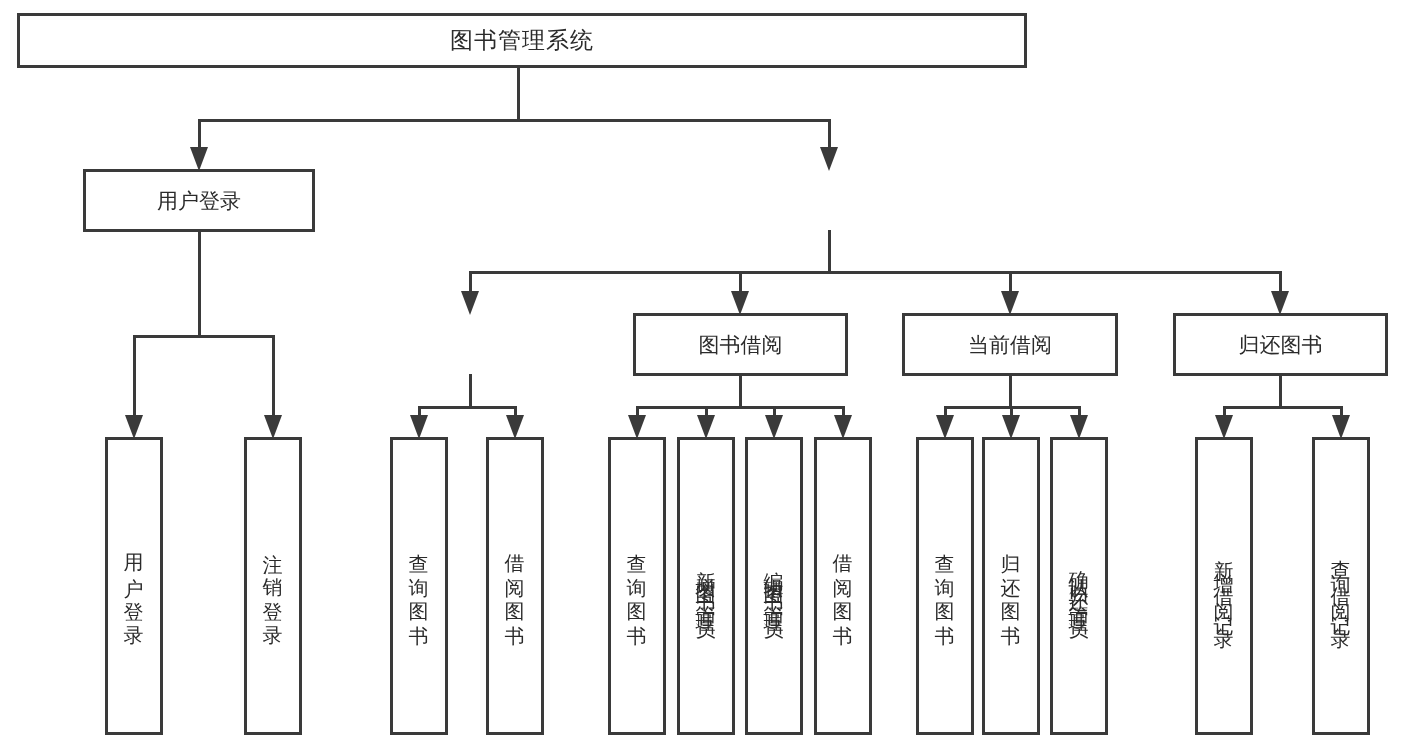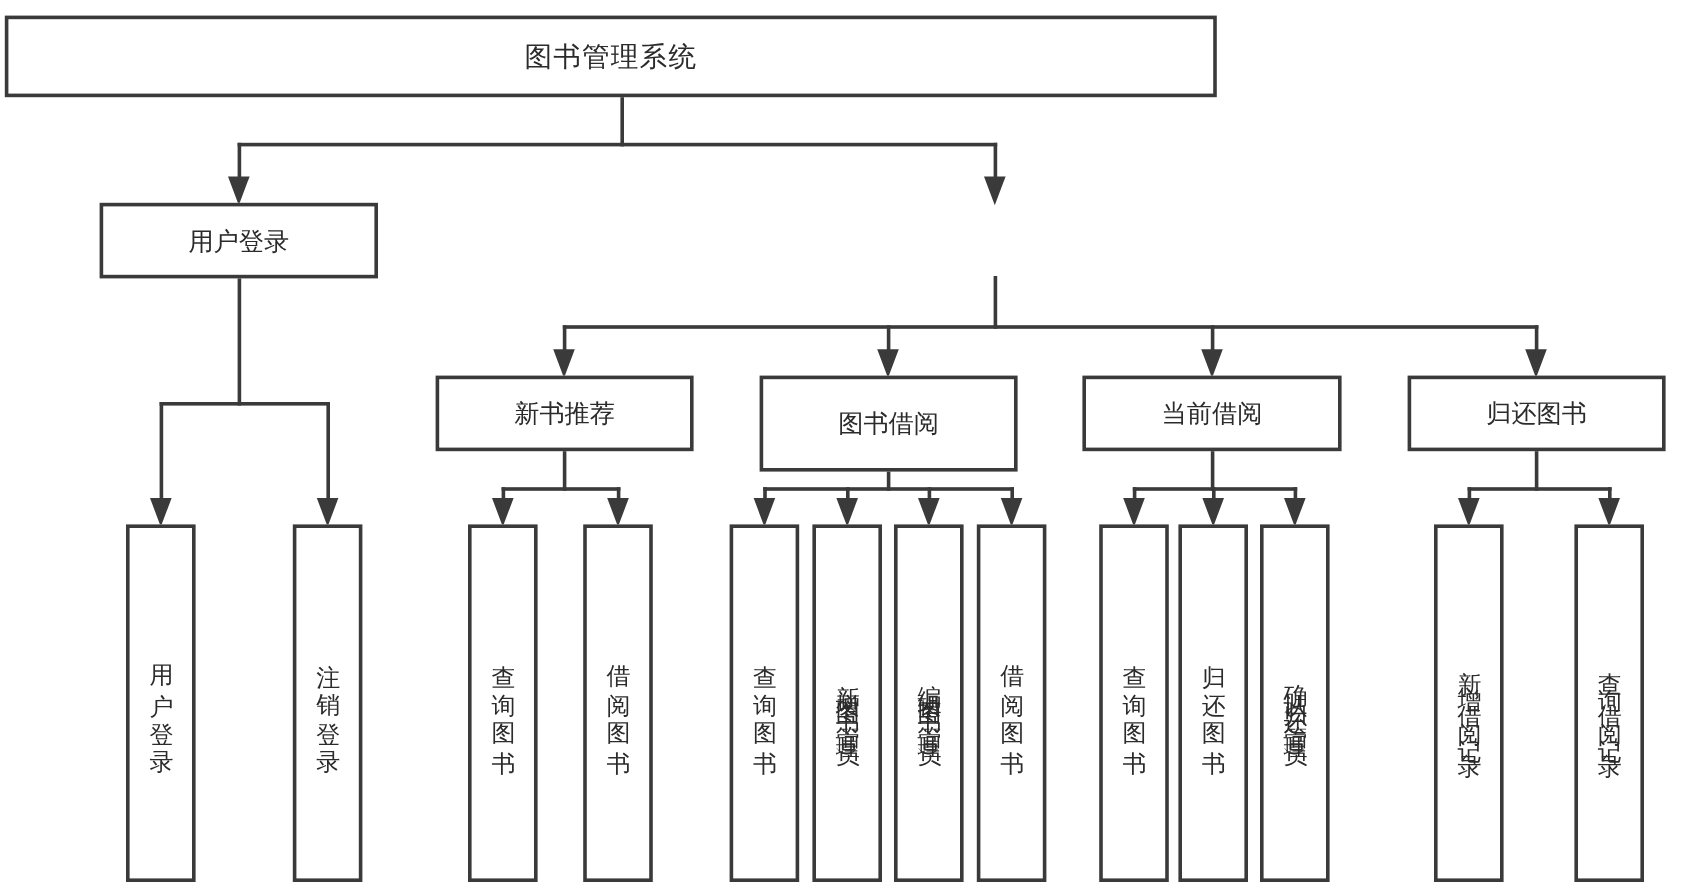--- a/index.html
+++ b/index.html
@@ -97,32 +97,29 @@
   <div class="ar" style="left:1002px;top:415px;"></div>
   <div class="ar" style="left:1070px;top:415px;"></div>
 
   <div class="vl" style="left:1279px;top:374px;height:35px;"></div>
   <div class="hl" style="left:1222.5px;top:406px;width:120px;"></div>
   <div class="vl" style="left:1222.5px;top:406px;height:11px;"></div>
   <div class="vl" style="left:1339.5px;top:406px;height:11px;"></div>
   <div class="ar" style="left:1215px;top:415px;"></div>
   <div class="ar" style="left:1332px;top:415px;"></div>
 
-  <div class="node root" style="left:4px;top:13px;width:1010px;height:68px;">
+  <div class="node root" style="left:17px;top:13px;width:1010px;height:55px;">
     <span>图书管理系统</span>
   </div>
 
   <div class="node" style="left:83px;top:169px;width:232px;height:63px;">
     <span>用户登录</span>
   </div>
 
-  <div class="node" style="left:363px;top:313px;width:215px;height:63px;">
-    <span>新书推荐</span>
-  </div>
-  <div class="node" style="left:633px;top:313px;width:215px;height:80px;font-family:Liberation Mono, monospace;">
+  <div class="node" style="left:633px;top:313px;width:215px;height:63px;font-family:Liberation Mono, monospace;">
     <span>图书借阅</span>
   </div>
   <div class="node" style="left:902px;top:313px;width:216px;height:63px;">
     <span>当前借阅</span>
   </div>
   <div class="node" style="left:1173px;top:313px;width:215px;height:63px;">
     <span>归还图书</span>
   </div>
 
   <div class="leaf" style="left:105px;">

